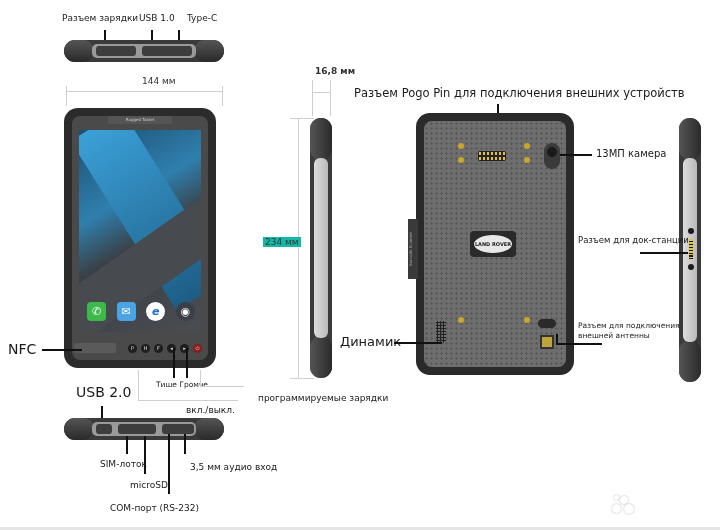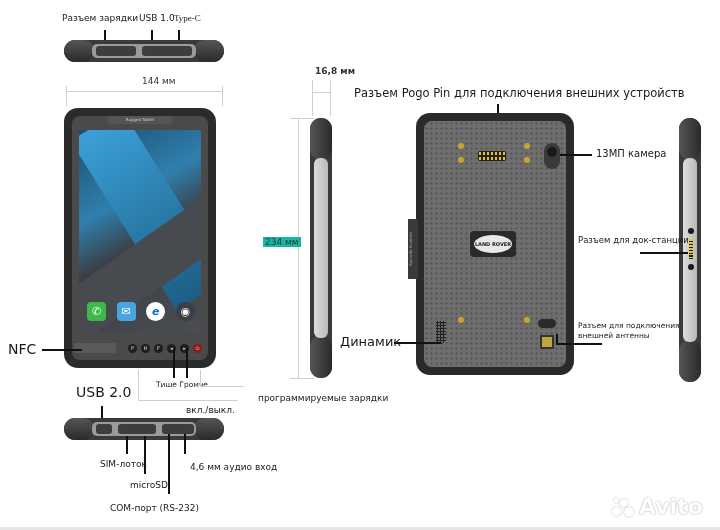--- a/index.html
+++ b/index.html
@@ -72,21 +72,21 @@
     text-shadow: 0 0 2px #bdbdbd, 0 0 1px #999; display: flex; align-items: center; }
   .wm-dots { display: inline-block; width: 24px; height: 20px; position: relative; margin-right: 3px; }
   .wm-dots i { position: absolute; border-radius: 50%; background: #fff; box-shadow: 0 0 2px #aaa; }
   .bottom-rule { position: absolute; left: 0; top: 527px; width: 720px; height: 3px; background: #e5e5e5; }
 </style>
 </head>
 <body>
 
 <div class="lbl s10" style="left:48px;top:13px;">Разъем зарядки</div>
 <div class="lbl s10" style="left:125px;top:13px;">USB 1.0</div>
-<div class="lbl s10" style="left:160px;top:13px;font-family:Liberation Serif, serif;">Type-C</div>
+<div class="lbl s10" style="left:173px;top:13px;">Type-C</div>
 <div class="line" style="left:104px;top:30px;width:2px;height:16px;"></div>
 <div class="line" style="left:151px;top:30px;width:2px;height:16px;"></div>
 <div class="line" style="left:178px;top:30px;width:2px;height:16px;"></div>
 
 <div class="edge-h" style="left:64px;top:40px;width:160px;">
   <div class="cap" style="left:0;"></div>
   <div class="cap" style="right:0;"></div>
   <div class="mid" style="left:28px;width:104px;"></div>
   <div class="port" style="left:32px;width:40px;"></div>
   <div class="port" style="left:78px;width:50px;"></div>
@@ -143,21 +143,21 @@
   <div class="port" style="left:54px;width:38px;"></div>
   <div class="port" style="left:98px;width:32px;"></div>
 </div>
 <div class="line" style="left:126px;top:436px;width:2px;height:18px;"></div>
 <div class="line" style="left:144px;top:436px;width:2px;height:38px;"></div>
 <div class="line" style="left:168px;top:434px;width:2px;height:60px;"></div>
 <div class="line" style="left:184px;top:434px;width:2px;height:20px;"></div>
 <div class="lbl s10" style="left:86px;top:459px;">SIM-лоток</div>
 <div class="lbl s10" style="left:116px;top:480px;">microSD</div>
 <div class="lbl s10" style="left:96px;top:503px;text-align:right;">COM-порт (RS-232)</div>
-<div class="lbl s10" style="left:176px;top:462px;">4,6 мм аудио вход</div>
+<div class="lbl s10" style="left:176px;top:462px;">3,5 мм аудио вход</div>
 
 <div class="lbl s10" style="left:301px;top:66px;color:#333;font-weight:bold;">16,8 мм</div>
 <div class="dim" style="left:312px;top:80px;width:1px;height:36px;"></div>
 <div class="dim" style="left:330px;top:80px;width:1px;height:36px;"></div>
 <div class="dim" style="left:312px;top:92px;width:18px;height:1px;"></div>
 
 <div class="dim" style="left:298px;top:118px;width:1px;height:260px;"></div>
 <div class="dim" style="left:290px;top:118px;width:24px;height:1px;"></div>
 <div class="dim" style="left:290px;top:378px;width:24px;height:1px;"></div>
 <div class="lbl s10" style="left:263px;top:237px;color:#333;background:#14b8a6;padding:0 2px;">234 мм</div>
@@ -214,15 +214,14 @@
 <div class="lbl" style="left:578px;top:235px;font-size:8.5px;">Разъем для док-станции</div>
 <div class="line" style="left:640px;top:252px;width:48px;height:2px;"></div>
 
 <div class="watermark">
   <span class="wm-dots">
     <i style="left:0;top:10px;width:9px;height:9px;"></i>
     <i style="left:8px;top:2px;width:8px;height:8px;"></i>
     <i style="left:12px;top:10px;width:10px;height:10px;"></i>
     <i style="left:2px;top:1px;width:5px;height:5px;"></i>
   </span>
-  <span>Avito</span>
 </div>
 <div class="bottom-rule"></div>
 
 </body></html>

